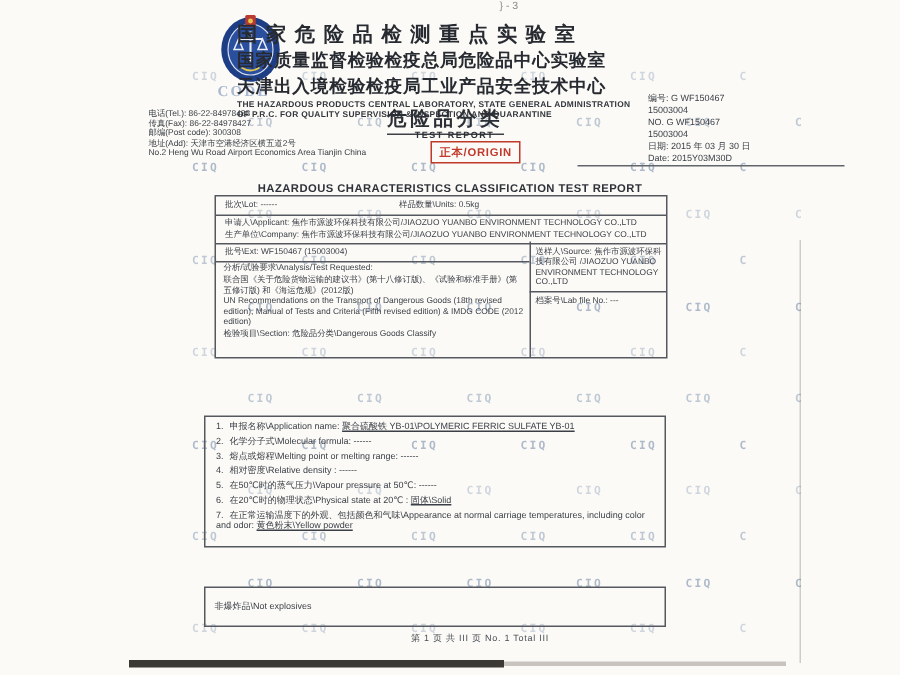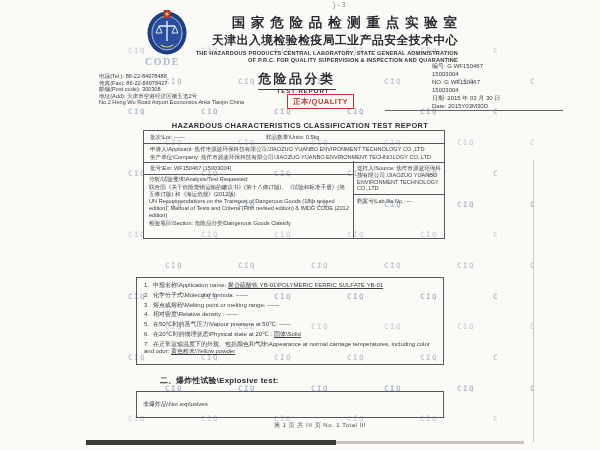--- a/index.html
+++ b/index.html
@@ -7,21 +7,21 @@
   .page{position:relative;width:600px;height:450px;background:#fbfaf7;overflow:hidden;
         font-family:"Liberation Sans","DejaVu Sans",sans-serif;color:#3c4046;}
   .abs{position:absolute;z-index:2;}
   .wm-layer{position:absolute;inset:0;z-index:1;}
   .wm{position:absolute;font-family:"DejaVu Sans Mono","Liberation Mono",monospace;
       font-weight:bold;font-size:7.5px;letter-spacing:1.5px;}
   .stray{left:333px;top:1px;font-size:7px;color:#8a8a85;}
   .emblem{left:147px;top:9px;width:40px;height:46px;}
   .hpcl{left:145px;top:56px;font-family:"Liberation Serif","DejaVu Serif",serif;font-weight:bold;
         font-size:10px;letter-spacing:1.5px;color:#aab8d2;}
-  .orghead{left:158px;top:14px;width:300px;text-align:right;color:#272b31;}
+  .orghead{left:158px;top:14px;width:300px;text-align:left;color:#272b31;}
   .cn1{font-weight:bold;font-size:13.5px;letter-spacing:1px;white-space:nowrap;}
   .cn2{font-weight:bold;font-size:11.8px;letter-spacing:.5px;white-space:nowrap;margin-top:1px;}
   .en{font-weight:bold;font-size:5.6px;letter-spacing:.2px;color:#33373d;margin-top:1px;white-space:nowrap;}
   .contact{left:99px;top:73px;font-size:5.6px;line-height:6.6px;white-space:nowrap;color:#3c4046;}
   .rpt-cn{left:258px;top:70px;font-size:13px;font-weight:bold;letter-spacing:2.5px;color:#2c3036;
           border-bottom:1.8px solid #3c4046;padding-bottom:1px;}
   .rpt-en{left:258px;top:88px;width:90px;text-align:center;font-size:6px;font-weight:bold;letter-spacing:1px;color:#2c3036;}
   .stamp{left:287px;top:94px;border:1.6px solid #c0392b;color:#c0392b;font-size:7.5px;font-weight:bold;
          padding:1.5px 5px;letter-spacing:.5px;}
   .refblock{left:432px;top:63px;font-size:6px;line-height:7.9px;white-space:nowrap;color:#3a3e44;}
@@ -153,36 +153,37 @@
     <circle cx="20" cy="5" r="1.6" fill="#e8c84a"></circle>
     <path d="M20 12 v20 M12 17 h16" stroke="#e9edf5" stroke-width="1.4" fill="none"></path>
     <path d="M12 17 l-3 7 h6 z M28 17 l-3 7 h6 z" fill="none" stroke="#e9edf5" stroke-width="1"></path>
     <path d="M14 36 q6 4 12 0" stroke="#e8c84a" stroke-width="1.2" fill="none"></path>
   </svg>
 
   <div class="abs hpcl">CODE</div>
 
   <div class="abs orghead">
     <div class="cn1">国 家 危 险 品 检 测 重 点 实 验 室</div>
+    <div class="cn2">国家质量监督检验检疫总局危险品中心实验室</div>
     <div class="cn2">天津出入境检验检疫局工业产品安全技术中心</div>
     <div class="en">THE HAZARDOUS PRODUCTS CENTRAL LABORATORY, STATE GENERAL ADMINISTRATION</div>
     <div class="en">OF P.R.C. FOR QUALITY SUPERVISION &amp; INSPECTION AND QUARANTINE</div>
   </div>
 
   <div class="abs contact">
     <div>电话(Tel.): 86-22-84978488</div>
     <div>传真(Fax): 86-22-84978427</div>
     <div>邮编(Post code): 300308</div>
     <div>地址(Add): 天津市空港经济区横五道2号</div>
     <div>No.2 Heng Wu Road Airport Economics Area Tianjin China</div>
   </div>
 
   <div class="abs rpt-cn">危险品分类</div>
   <div class="abs rpt-en">TEST REPORT</div>
-  <div class="abs stamp">正本/QUALITY</div>
+  <div class="abs stamp">正本/ORIGIN</div>
 
   <div class="abs refblock">
     <div>编号: G WF150467</div>
     <div>15003004</div>
     <div>NO.  G WF150467</div>
     <div>15003004</div>
     <div>日期: 2015 年 03 月 30 日</div>
     <div>Date: 2015Y03M30D</div>
   </div>
   <div class="abs hr-ref"></div>
@@ -229,21 +230,20 @@
         <span class="no">5.</span><span class="lbl">在50℃时的蒸气压力\Vapour pressure at 50℃: </span><span class="val">------</span>
       </div>
       <div class="prop">
         <span class="no">6.</span><span class="lbl">在20℃时的物理状态\Physical state at 20℃ : </span><span class="val u">固体\Solid</span>
       </div>
       <div class="prop">
         <span class="no">7.</span><span class="lbl">在正常运输温度下的外观、包括颜色和气味\Appearance at normal carriage temperatures, including color and odor: </span><span class="val u">黄色粉末\Yellow powder</span>
       </div>
     </div>
 
-  <div class="abs sec-title s2">二、爆炸性试验\Explosive test:</div>
   <div class="abs expbox">
     <span>非爆炸品\Not explosives</span>
   </div>
 
   <div class="abs footer">第 1 页 共 III 页    No. 1 Total III</div>
 
   <div class="abs scanedge1"></div>
   <div class="abs scanedge2"></div>
   <div class="abs foldline"></div>
 </div>

